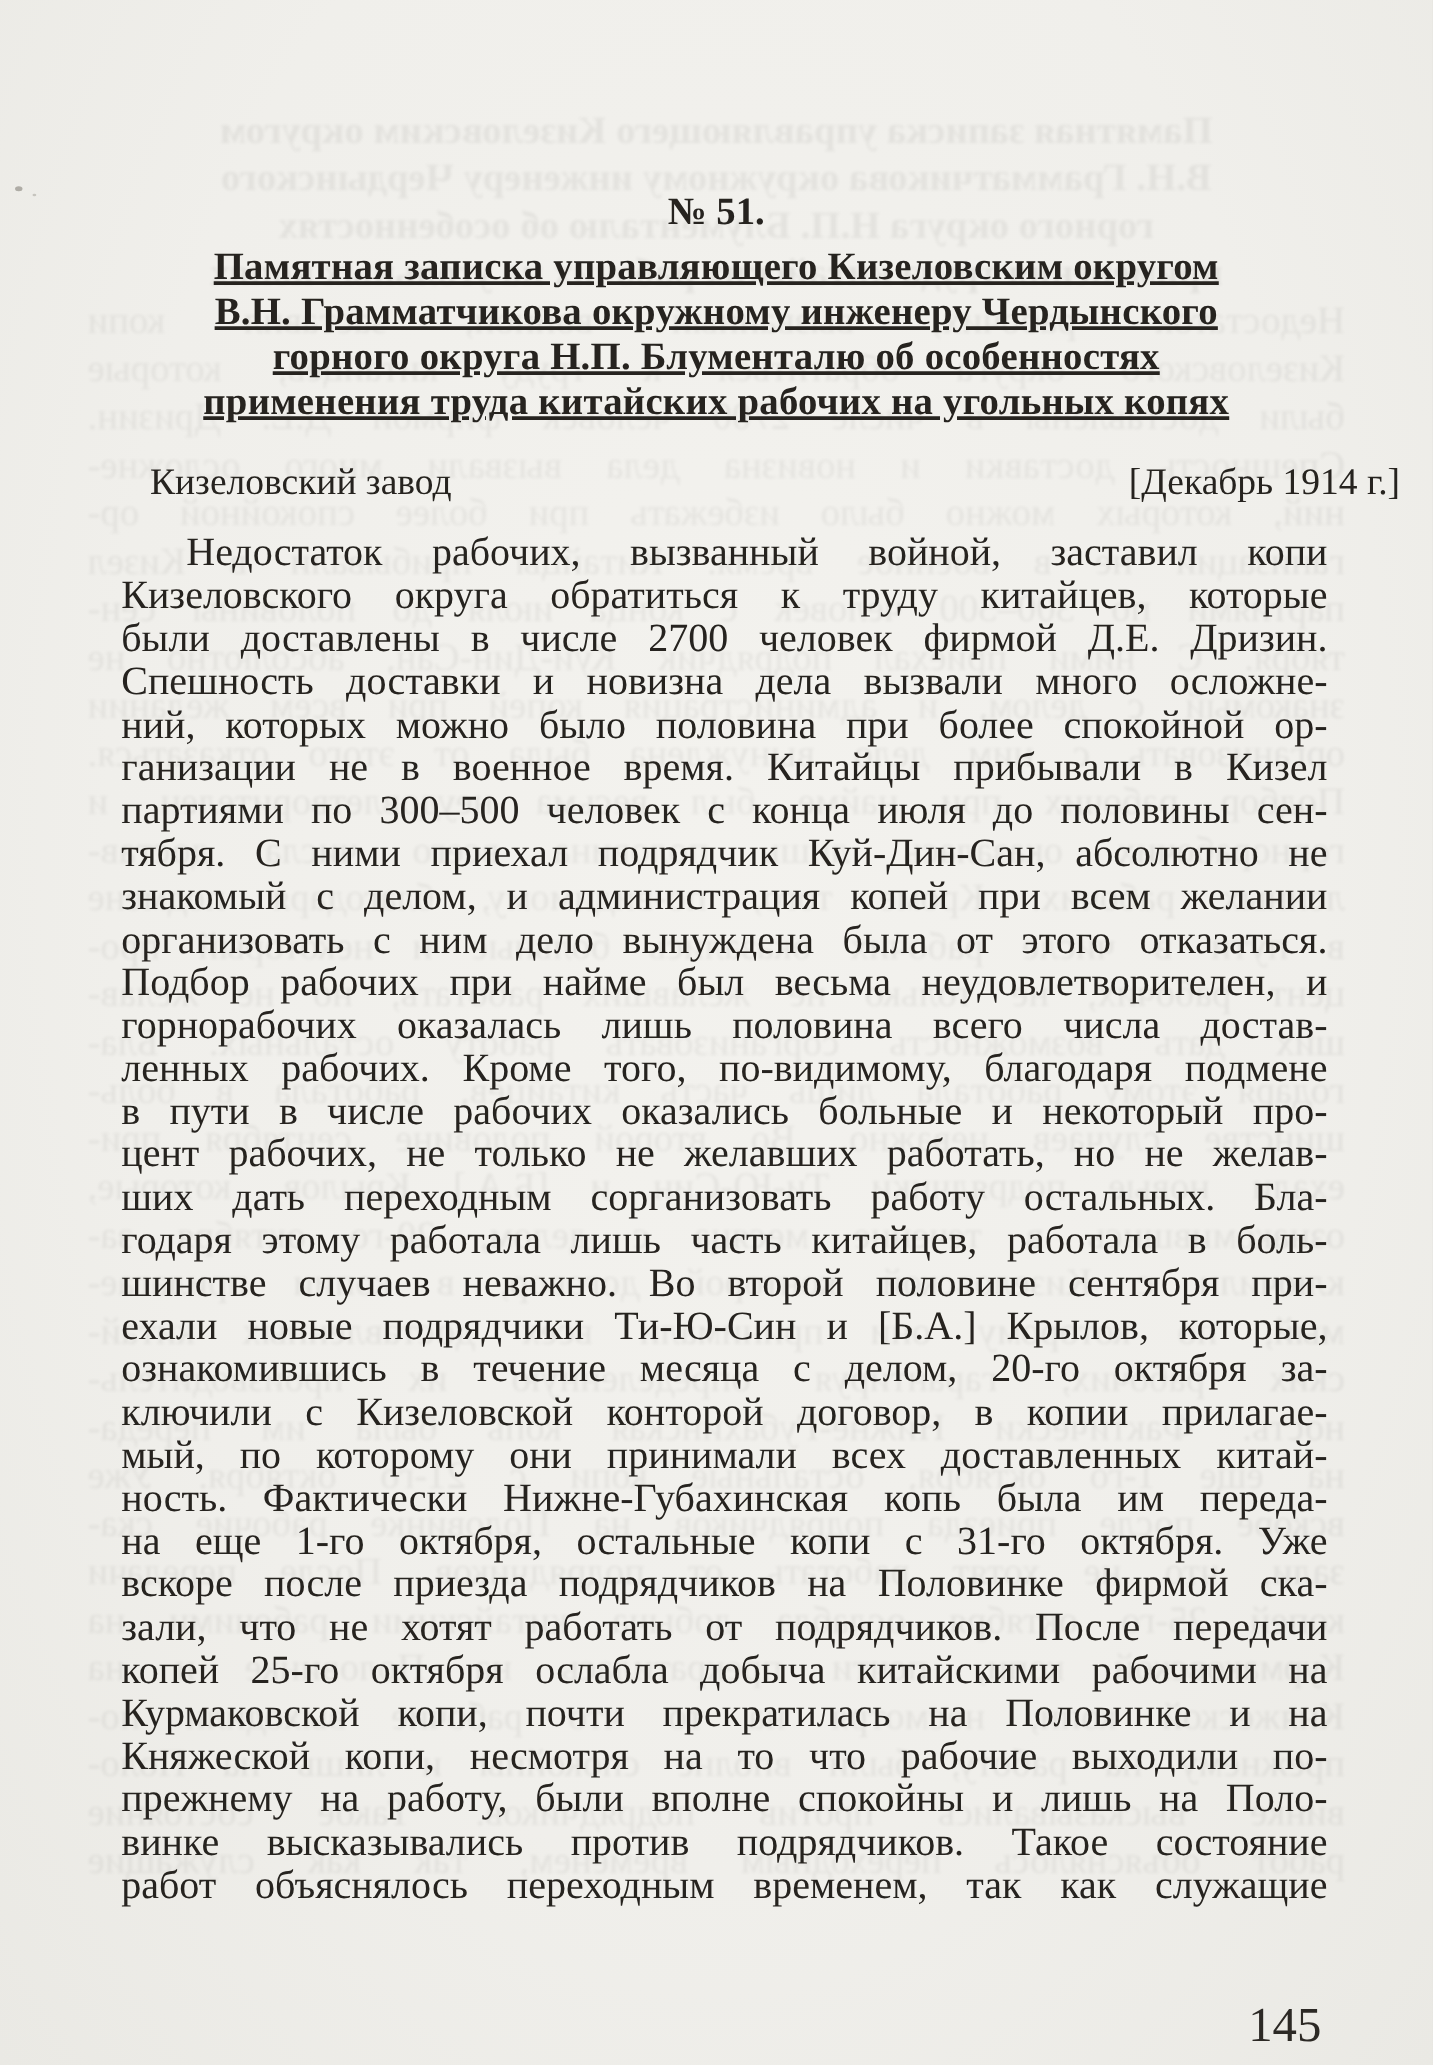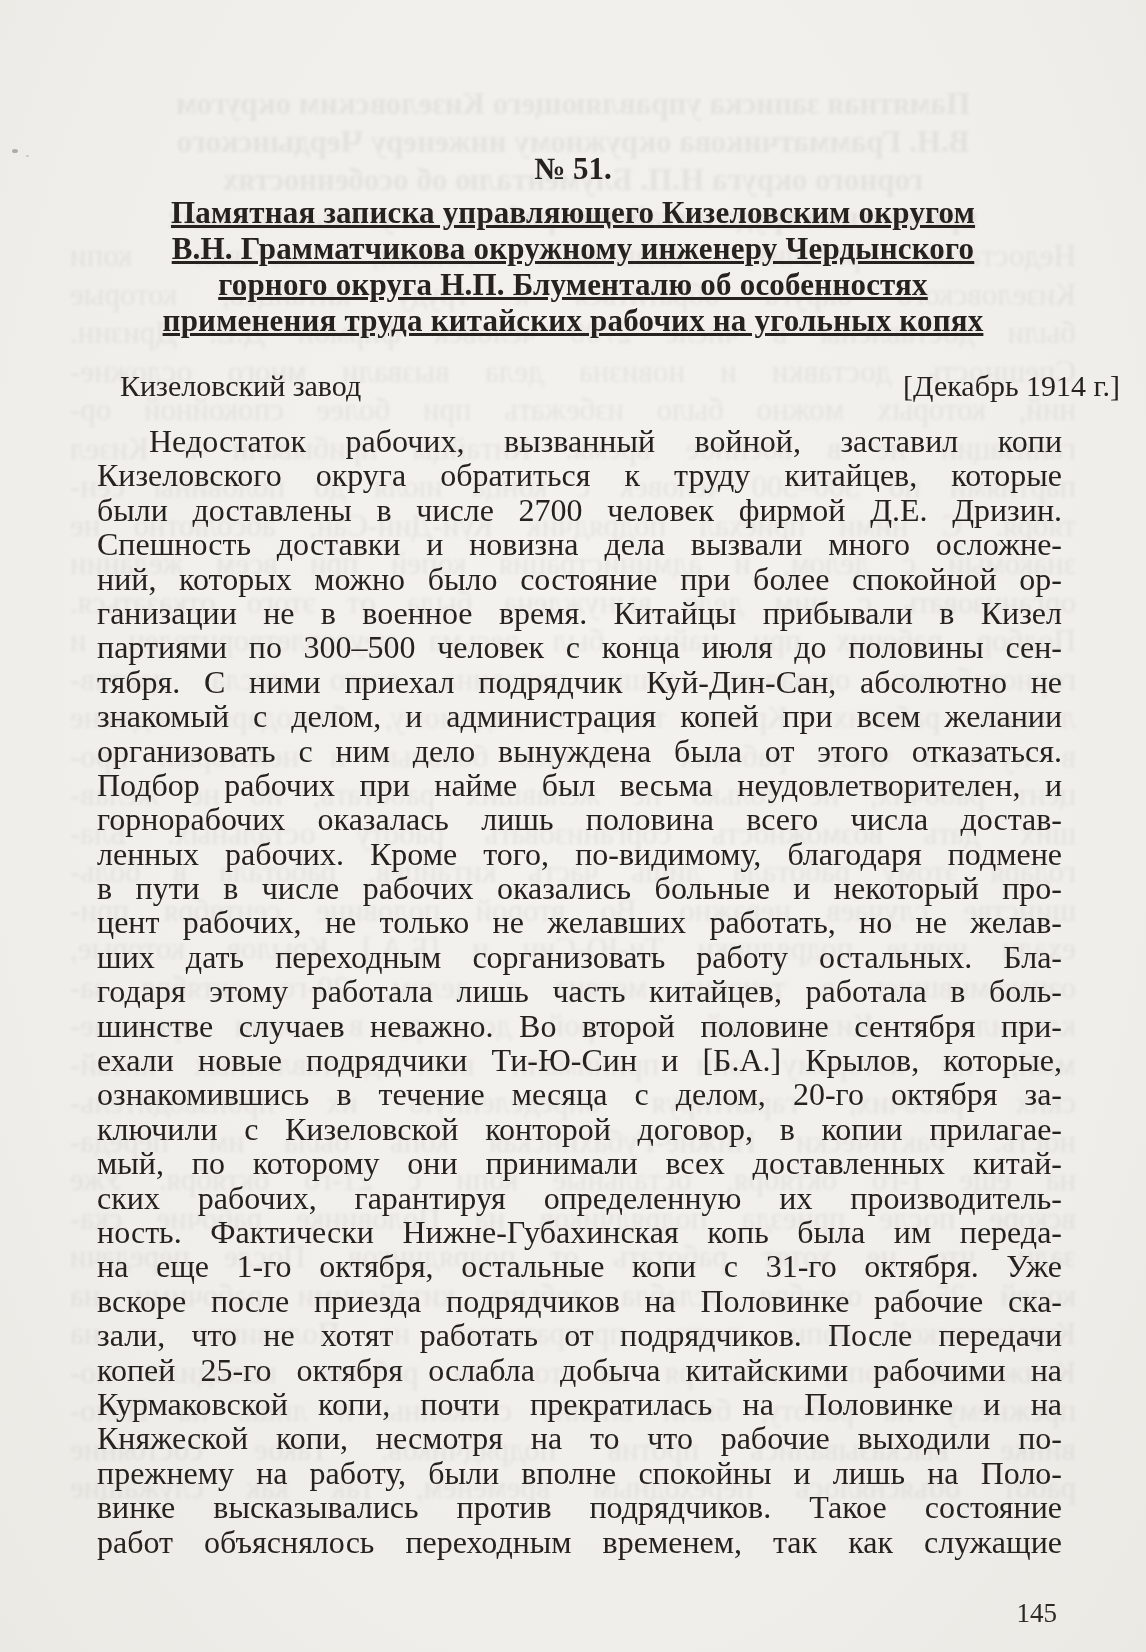--- a/index.html
+++ b/index.html
@@ -59,21 +59,21 @@
   }
   .body-text .line {
     text-align: justify; text-align-last: justify;
     height: 34.4px; overflow: visible; white-space: nowrap;
   }
   
   .body-text .line, .bleed .bleed-body .line { white-space: normal; }
   .body-text .line:first-child { text-indent: 52px; }
   .page-number {
     position: absolute; top: 1598px; left: 97px; width: 960px;
-    text-align: right; font-size: 27px; color: #2c2925;
+    text-align: right; font-size: 39px; color: #2c2925;
   }
   .speck {
     position: absolute; left: 12px; top: 149px;
     width: 6px; height: 4px; border-radius: 50%;
     background: #7b786f; opacity: 0.55;
   }
   .speck2 {
     position: absolute; left: 26px; top: 155px;
     width: 3px; height: 2px; border-radius: 50%;
     background: #8d8a80; opacity: 0.4;
@@ -143,42 +143,41 @@
   <div class="meta-row">
     <span>Кизеловский завод</span>
     <span>[Декабрь 1914 г.]</span>
   </div>
 
   <div class="body-text">
       <div class="line">Недостаток рабочих, вызванный войной, заставил копи</div>
       <div class="line">Кизеловского округа обратиться к труду китайцев, которые</div>
       <div class="line">были доставлены в числе 2700 человек фирмой Д.Е. Дризин.</div>
       <div class="line">Спешность доставки и новизна дела вызвали много осложне-</div>
-      <div class="line">ний, которых можно было состояние при более спокойной ор-</div>
+      <div class="line">ний, которых можно было половина при более спокойной ор-</div>
       <div class="line">ганизации не в военное время. Китайцы прибывали в Кизел</div>
       <div class="line">партиями по 300–500 человек с конца июля до половины сен-</div>
       <div class="line">тября. С ними приехал подрядчик Куй-Дин-Сан, абсолютно не</div>
       <div class="line">знакомый с делом, и администрация копей при всем желании</div>
       <div class="line">организовать с ним дело вынуждена была от этого отказаться.</div>
       <div class="line">Подбор рабочих при найме был весьма неудовлетворителен, и</div>
       <div class="line">горнорабочих оказалась лишь половина всего числа достав-</div>
       <div class="line">ленных рабочих. Кроме того, по-видимому, благодаря подмене</div>
       <div class="line">в пути в числе рабочих оказались больные и некоторый про-</div>
       <div class="line">цент рабочих, не только не желавших работать, но не желав-</div>
       <div class="line">ших дать переходным сорганизовать работу остальных. Бла-</div>
       <div class="line">годаря этому работала лишь часть китайцев, работала в боль-</div>
       <div class="line">шинстве случаев неважно. Во второй половине сентября при-</div>
       <div class="line">ехали новые подрядчики Ти-Ю-Син и [Б.А.] Крылов, которые,</div>
       <div class="line">ознакомившись в течение месяца с делом, 20-го октября за-</div>
       <div class="line">ключили с Кизеловской конторой договор, в копии прилагае-</div>
       <div class="line">мый, по которому они принимали всех доставленных китай-</div>
-      <div class="line">ских рабочих, гарантируя определенную их производитель-</div>
       <div class="line">ность. Фактически Нижне-Губахинская копь была им переда-</div>
       <div class="line">на еще 1-го октября, остальные копи с 31-го октября. Уже</div>
-      <div class="line">вскоре после приезда подрядчиков на Половинке рабочие ска-</div>
+      <div class="line">вскоре после приезда подрядчиков на Половинке фирмой ска-</div>
       <div class="line">зали, что не хотят работать от подрядчиков. После передачи</div>
       <div class="line">копей 25-го октября ослабла добыча китайскими рабочими на</div>
       <div class="line">Курмаковской копи, почти прекратилась на Половинке и на</div>
       <div class="line">Княжеской копи, несмотря на то что рабочие выходили по-</div>
       <div class="line">прежнему на работу, были вполне спокойны и лишь на Поло-</div>
       <div class="line">винке высказывались против подрядчиков. Такое состояние</div>
       <div class="line last">работ объяснялось переходным временем, так как служащие</div>
     </div>
 
   <div class="page-number">145</div>

